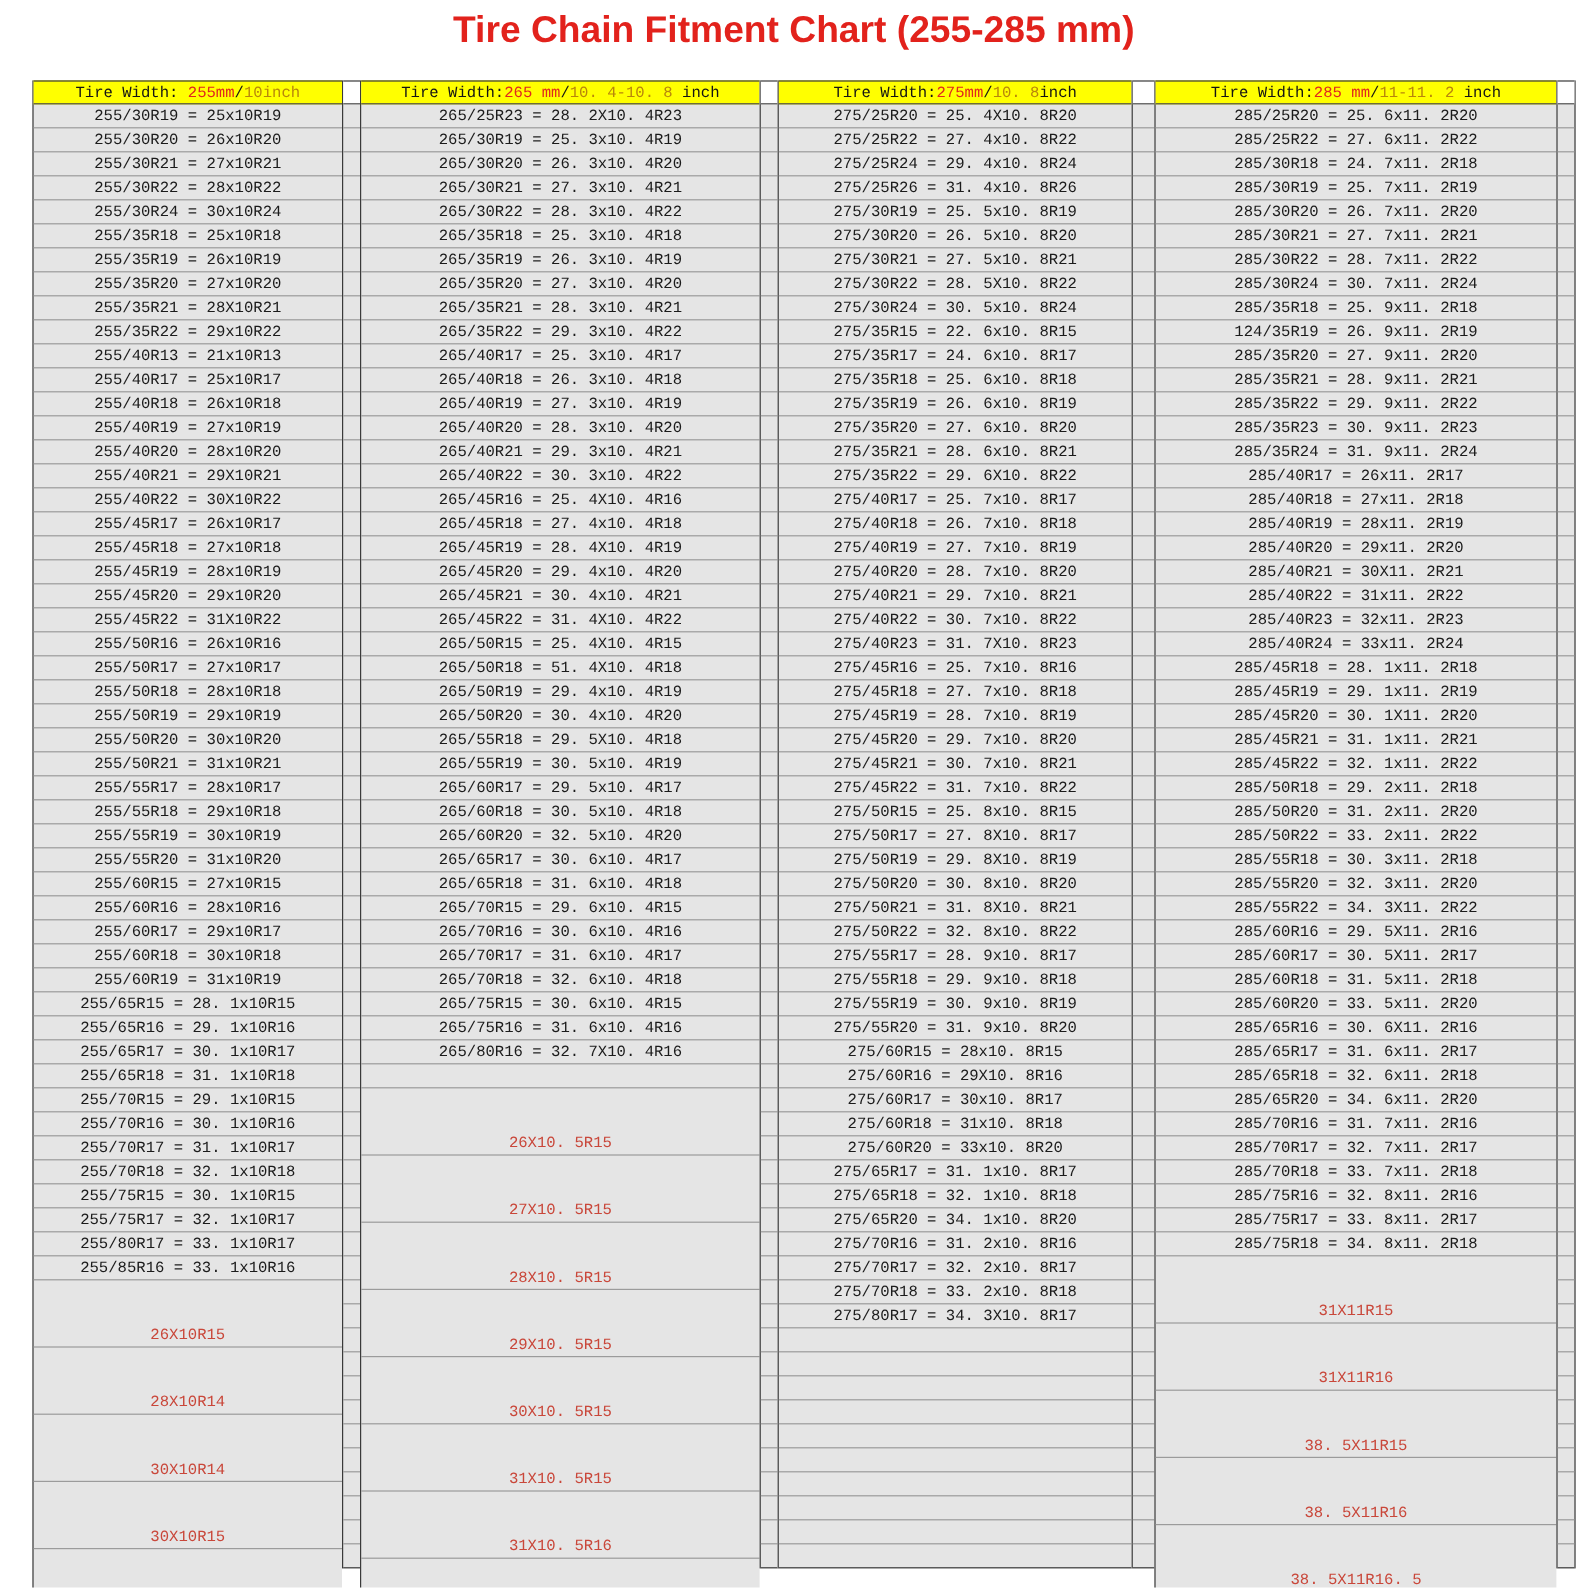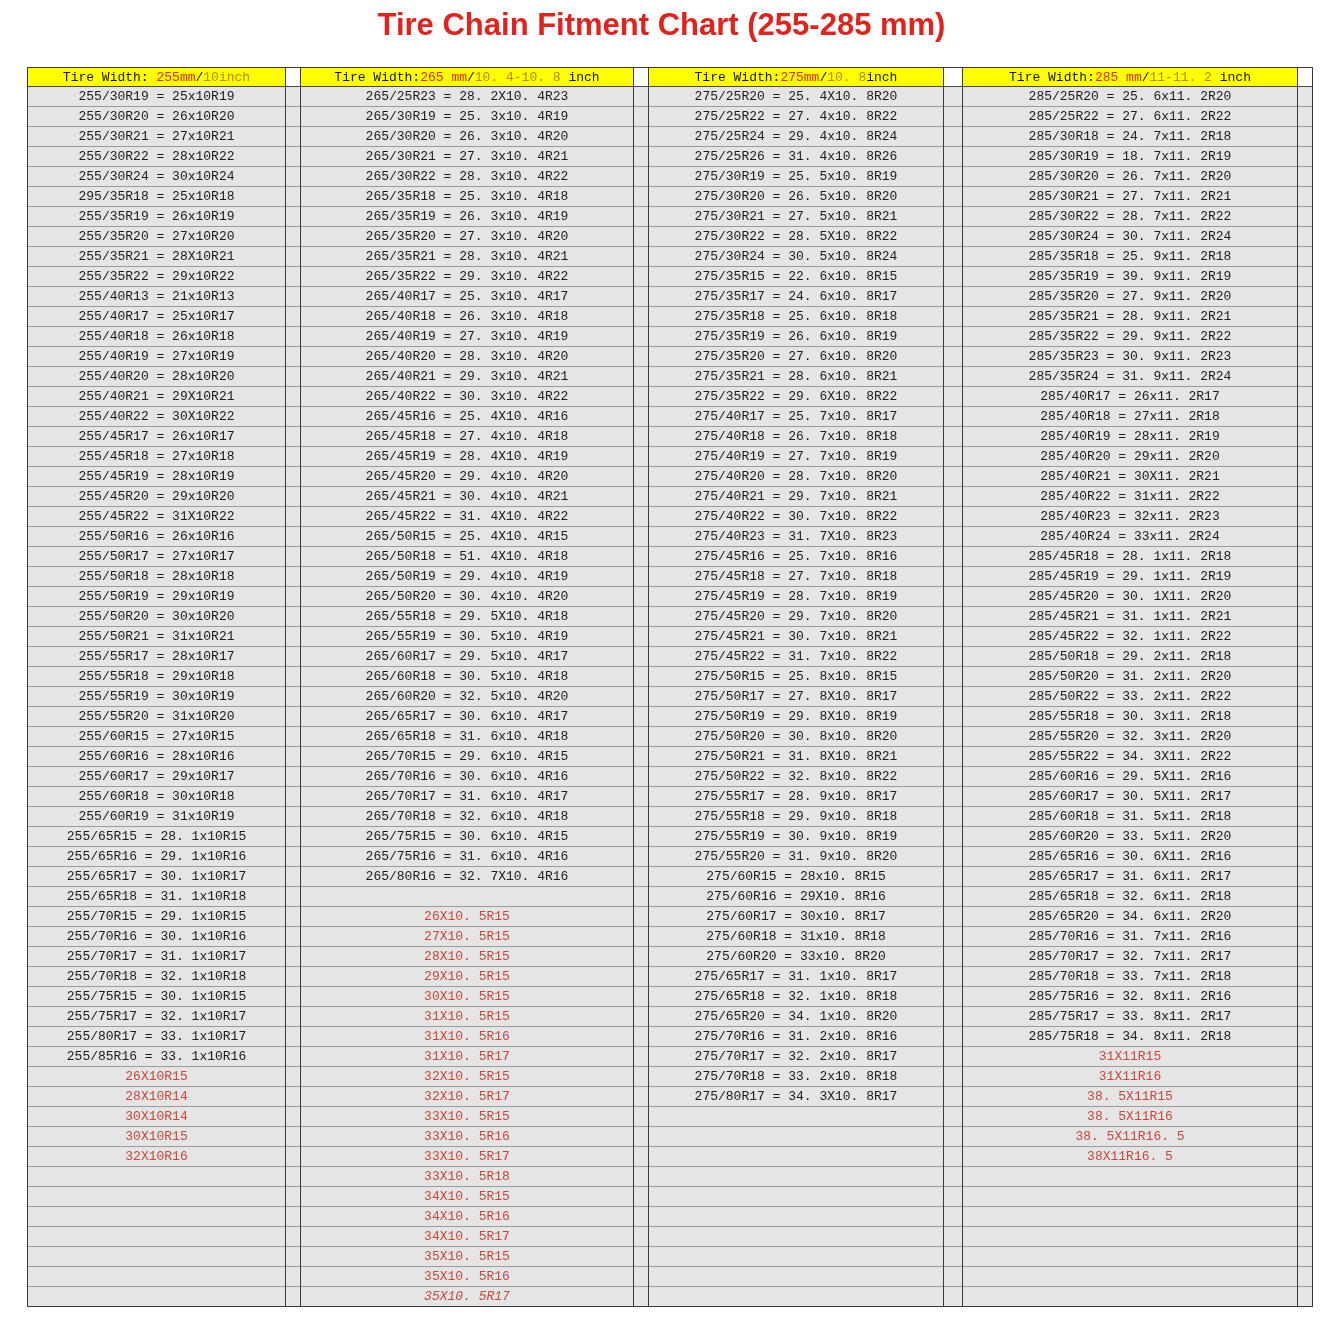--- a/index.html
+++ b/index.html
@@ -15,39 +15,39 @@
   #c2{left:648px;width:295px}
   #s2{left:943px;width:19px}
   #c3{left:962px;width:335px}
   #s3{left:1297px;width:16px;border-right:1px solid #3a3a3a}
   .cell{height:20px;box-sizing:border-box;border-bottom:1px solid #9b9b9b;
         font:13px "Liberation Mono","DejaVu Sans Mono",monospace;line-height:19px;
         text-align:center;color:#1b1b1b;white-space:nowrap;overflow:hidden;}
   .cell.header{background:#ffff00;border-top:1px solid #3a3a3a;border-bottom:1px solid #4a4a4a;}
   .spacer .cell.header{background:#ffffff;}
   .cell:last-child{border-bottom:1px solid #3a3a3a;font-style:italic;}
-  .red{color:#c9473a;}
+  .red{color:#c9473a;margin-top:36px;}
   .hc-k{color:#141414}
   .hc-r{color:#e0281e}
   .hc-o{color:#b8860b}
 </style>
 </head>
 <body>
 
 <div class="title">Tire Chain Fitment Chart (255-285 mm)</div>
 
 <div>
   <div id="c0" class="col">
       <div class="cell header"><span class="hc-k">Tire Width: </span><span class="hc-r">255mm</span><span class="hc-k">/</span><span class="hc-o">10inch</span></div>
       <div class="cell">255/30R19 = 25x10R19</div>
       <div class="cell">255/30R20 = 26x10R20</div>
       <div class="cell">255/30R21 = 27x10R21</div>
       <div class="cell">255/30R22 = 28x10R22</div>
       <div class="cell">255/30R24 = 30x10R24</div>
-      <div class="cell">295/35R18 = 25x10R18</div>
+      <div class="cell">255/35R18 = 25x10R18</div>
       <div class="cell">255/35R19 = 26x10R19</div>
       <div class="cell">255/35R20 = 27x10R20</div>
       <div class="cell">255/35R21 = 28X10R21</div>
       <div class="cell">255/35R22 = 29x10R22</div>
       <div class="cell">255/40R13 = 21x10R13</div>
       <div class="cell">255/40R17 = 25x10R17</div>
       <div class="cell">255/40R18 = 26x10R18</div>
       <div class="cell">255/40R19 = 27x10R19</div>
       <div class="cell">255/40R20 = 28x10R20</div>
       <div class="cell">255/40R21 = 29X10R21</div>
@@ -415,27 +415,27 @@
       <div class="cell"></div>
       <div class="cell"></div>
       <div class="cell"></div>
       <div class="cell"></div>
     </div>
   <div id="c3" class="col">
       <div class="cell header"><span class="hc-k">Tire Width:</span><span class="hc-r">285 mm</span><span class="hc-k">/</span><span class="hc-o">11-11. 2</span><span class="hc-k"> inch</span></div>
       <div class="cell">285/25R20 = 25. 6x11. 2R20</div>
       <div class="cell">285/25R22 = 27. 6x11. 2R22</div>
       <div class="cell">285/30R18 = 24. 7x11. 2R18</div>
-      <div class="cell">285/30R19 = 18. 7x11. 2R19</div>
+      <div class="cell">285/30R19 = 25. 7x11. 2R19</div>
       <div class="cell">285/30R20 = 26. 7x11. 2R20</div>
       <div class="cell">285/30R21 = 27. 7x11. 2R21</div>
       <div class="cell">285/30R22 = 28. 7x11. 2R22</div>
       <div class="cell">285/30R24 = 30. 7x11. 2R24</div>
       <div class="cell">285/35R18 = 25. 9x11. 2R18</div>
-      <div class="cell">285/35R19 = 39. 9x11. 2R19</div>
+      <div class="cell">124/35R19 = 26. 9x11. 2R19</div>
       <div class="cell">285/35R20 = 27. 9x11. 2R20</div>
       <div class="cell">285/35R21 = 28. 9x11. 2R21</div>
       <div class="cell">285/35R22 = 29. 9x11. 2R22</div>
       <div class="cell">285/35R23 = 30. 9x11. 2R23</div>
       <div class="cell">285/35R24 = 31. 9x11. 2R24</div>
       <div class="cell">285/40R17 = 26x11. 2R17</div>
       <div class="cell">285/40R18 = 27x11. 2R18</div>
       <div class="cell">285/40R19 = 28x11. 2R19</div>
       <div class="cell">285/40R20 = 29x11. 2R20</div>
       <div class="cell">285/40R21 = 30X11. 2R21</div>

